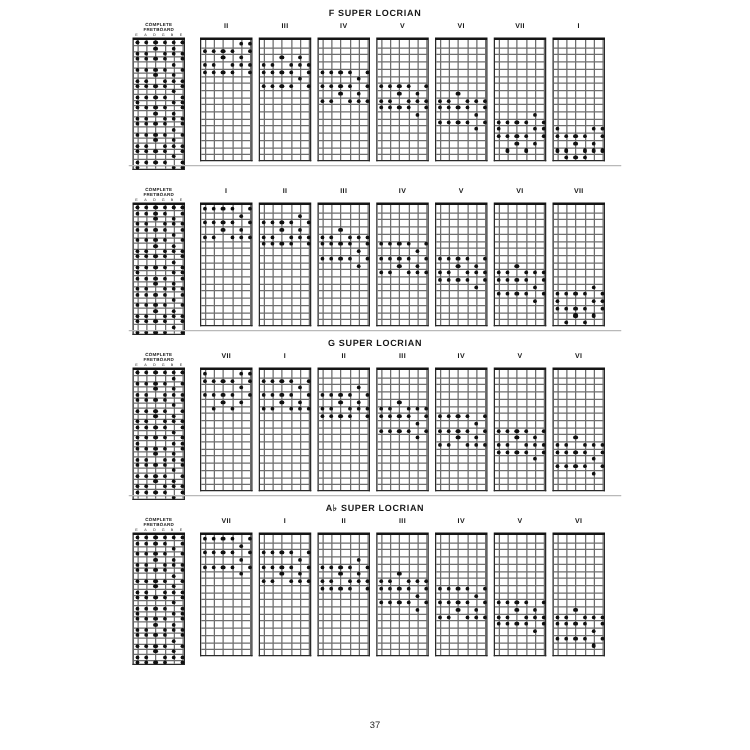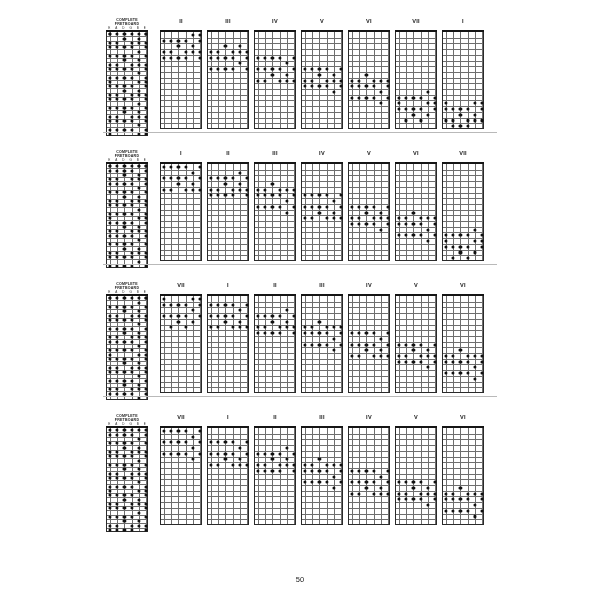--- a/index.html
+++ b/index.html
@@ -139,20 +139,21 @@
     color:#222;
   }
 </style>
 </head>
 <body>
 
 <div class="page">
 
   <div id="sections-root">
       <div class="section" style="position: absolute; left: 0px; top: 0px;">
+        <div class="sec-title">F  SUPER LOCRIAN</div>
         <div class="boards">
           <div class="complete">
             <div class="complete-cap">
               <div>COMPLETE</div>
               <div>FRETBOARD</div>
             </div>
             <div class="opennotes">
               <span style="left: 3.2px;">E</span>
               <span style="left: 10.32px;">A</span>
               <span style="left: 17.44px;">D</span>
@@ -1117,20 +1118,21 @@
                 <div class="dot" style="left: 38.8px; top: 71.3235px;"></div>
                 <div class="dot" style="left: 38.8px; top: 77.0294px;"></div>
                 <div class="dot" style="left: 38.8px; top: 82.7353px;"></div>
               </div>
             </div>
           </div>
         </div>
       </div>
       <div class="section" style="position: absolute; left: 0px; top: 264px;">
         <div class="sec-rule"></div>
+        <div class="sec-title">G  SUPER LOCRIAN</div>
         <div class="boards">
           <div class="complete">
             <div class="complete-cap">
               <div>COMPLETE</div>
               <div>FRETBOARD</div>
             </div>
             <div class="opennotes">
               <span style="left: 3.2px;">E</span>
               <span style="left: 10.32px;">A</span>
               <span style="left: 17.44px;">D</span>
@@ -1602,20 +1604,21 @@
                 <div class="dot" style="left: 38.8px; top: 59.9118px;"></div>
                 <div class="dot" style="left: 38.8px; top: 65.6176px;"></div>
                 <div class="dot" style="left: 38.8px; top: 77.0294px;"></div>
               </div>
             </div>
           </div>
         </div>
       </div>
       <div class="section" style="position: absolute; left: 0px; top: 396px;">
         <div class="sec-rule"></div>
+        <div class="sec-title">A♭  SUPER LOCRIAN</div>
         <div class="boards">
           <div class="complete">
             <div class="complete-cap">
               <div>COMPLETE</div>
               <div>FRETBOARD</div>
             </div>
             <div class="opennotes">
               <span style="left: 3.2px;">E</span>
               <span style="left: 10.32px;">A</span>
               <span style="left: 17.44px;">D</span>
@@ -2089,15 +2092,15 @@
                 <div class="dot" style="left: 38.8px; top: 65.6176px;"></div>
                 <div class="dot" style="left: 38.8px; top: 71.3235px;"></div>
                 <div class="dot" style="left: 38.8px; top: 82.7353px;"></div>
               </div>
             </div>
           </div>
         </div>
       </div>
     </div>
 
-  <div class="pagenum">50</div>
+  <div class="pagenum">37</div>
 
 </div>
 
 </body></html>

